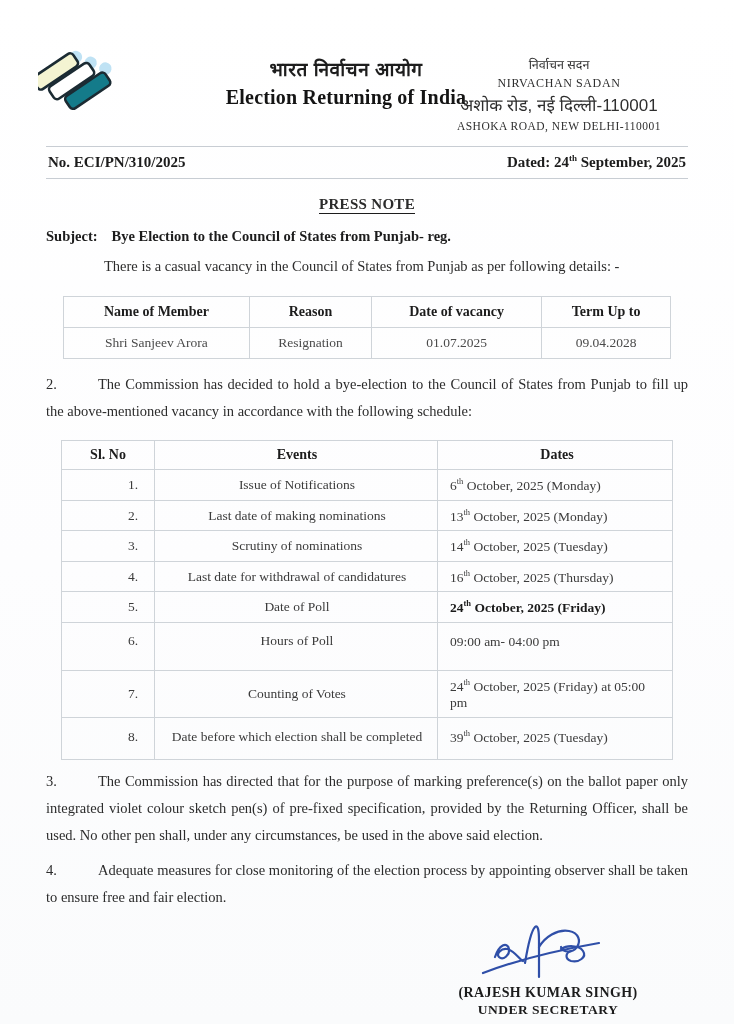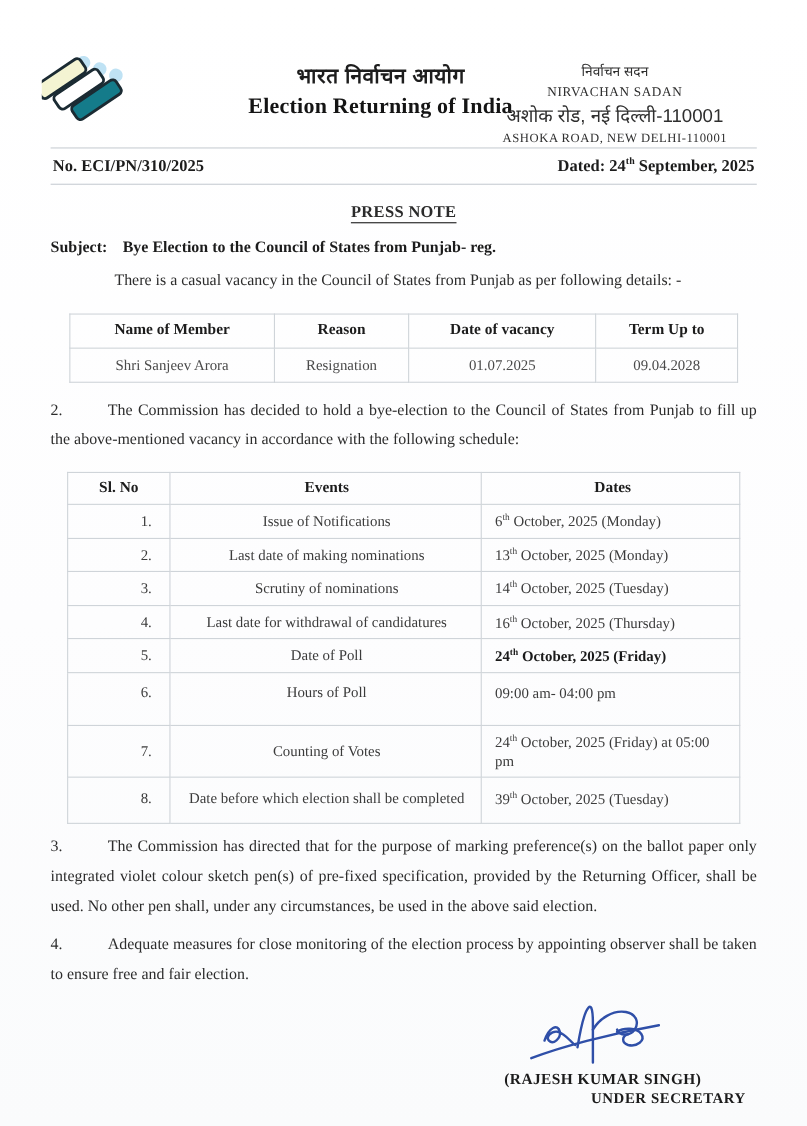--- a/index.html
+++ b/index.html
@@ -21,21 +21,21 @@
     height: 1024px;
     background: linear-gradient(180deg, #ffffff 0%, #fdfdfe 55%, #fafbfc 100%);
     box-sizing: border-box;
     padding: 0 46px;
   }
 
   
   .header {
     position: relative;
     height: 86px;
-    padding-top: 48px;
+    padding-top: 60px;
   }
   .logo {
     position: absolute;
     left: -8px;
     top: 50px;
     width: 80px;
     height: 74px;
   }
   .logo svg { display:block; }
 
@@ -213,21 +213,20 @@
     color: #1c1c1c;
     margin-top: 2px;
   }
   .sig-desig {
     font-family: "Liberation Serif", "DejaVu Serif", serif;
     font-size: 13.5px;
     font-weight: 700;
     letter-spacing: 0.5px;
     color: #1c1c1c;
     margin-top: 1px;
-    text-align: right;
   }
 </style>
 </head>
 <body>
 
 <div class="page">
 
   <div class="header">
 
     <div class="logo">

